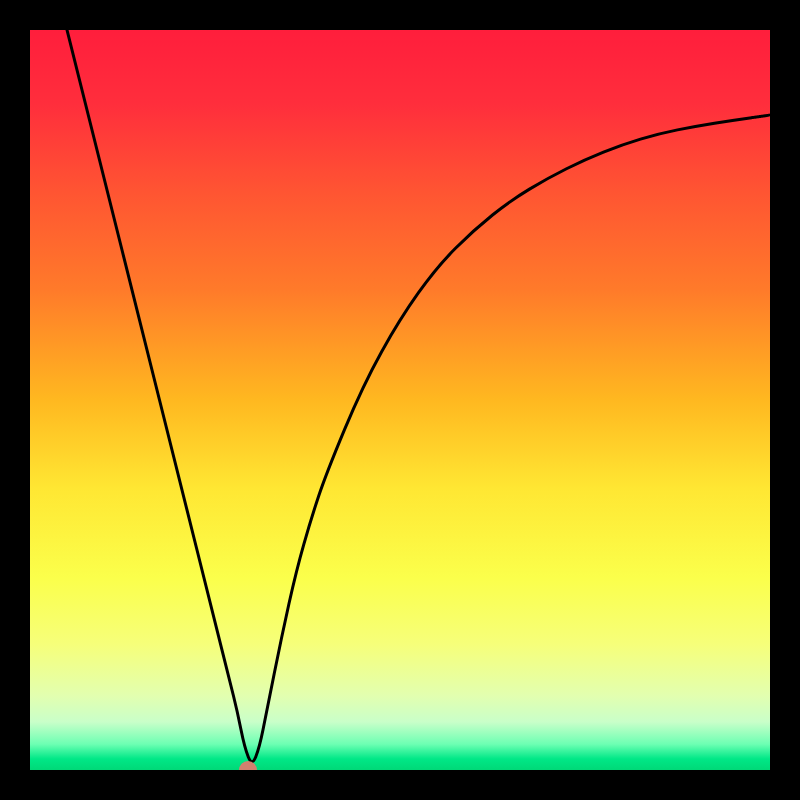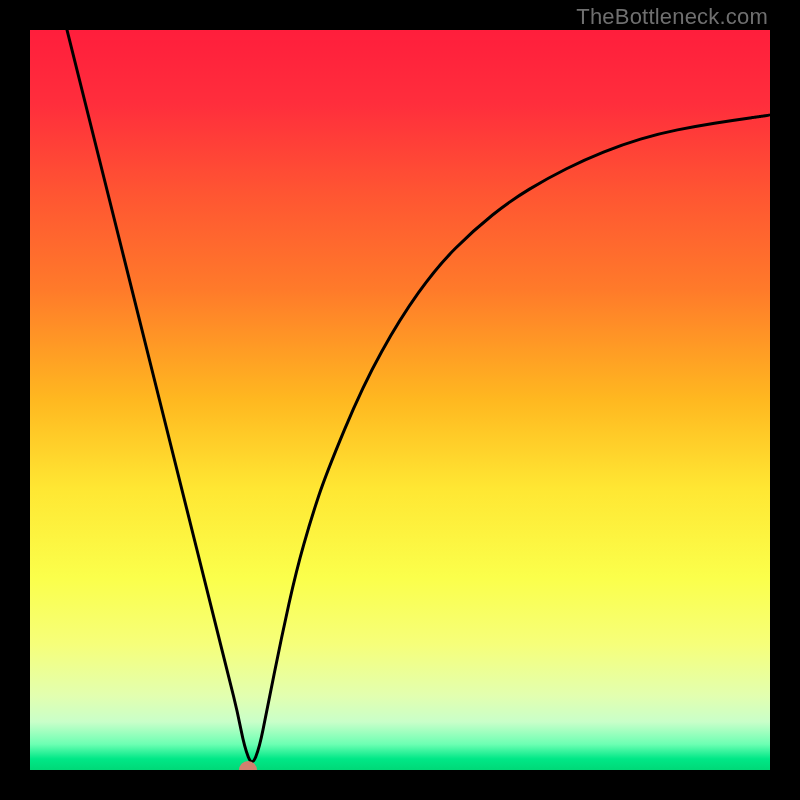--- a/index.html
+++ b/index.html
@@ -57,14 +57,13 @@
 <div class="frame">
 
   <div class="plot-area">
     <div class="gradient" id="grad" style="background: linear-gradient(rgb(255, 30, 60) 0%, rgb(255, 46, 60) 10%, rgb(255, 85, 50) 22%, rgb(255, 122, 42) 35%, rgb(255, 184, 32) 50%, rgb(255, 231, 51) 62%, rgb(251, 255, 75) 74%, rgb(246, 255, 122) 83%, rgb(226, 255, 176) 90%, rgb(201, 255, 201) 93.5%, rgb(109, 255, 179) 96.5%, rgb(0, 232, 135) 98.5%, rgb(0, 216, 119) 100%);"></div>
     <svg class="curve-layer" viewBox="0 0 740 740" preserveAspectRatio="none">
       <path id="curvePath" fill="none" d="M 37 0 Q 37 0 55.5 74 Q 74 148 92.5 222 Q 111 296 129.5 370 Q 148 444 166.5 518 Q 185 592 192.4 621.6 Q 199.8 651.2 203.5 666 Q 207.20000000000002 680.8 210.9 699.3 Q 214.6 717.8 218.3 727.05 Q 222 736.3 225.7 727.05 Q 229.4 717.8 233.10000000000002 699.3 Q 236.8 680.8 244.20000000000002 643.8 Q 251.60000000000002 606.8 259 573.5 Q 266.4 540.2 273.79999999999995 514.3 Q 281.2 488.4 288.6 466.2 Q 296 444 314.5 399.6 Q 333 355.2 351.5 321.9 Q 370 288.6 388.5 262.7 Q 407.00000000000006 236.79999999999995 425.5 218.3 Q 444 199.80000000000007 462.5 185 Q 481 170.19999999999993 499.5 159.09999999999997 Q 518 148 536.5 138.75 Q 555 129.5 573.5 122.10000000000002 Q 592 114.70000000000005 610.5 109.15000000000003 Q 629 103.60000000000002 647.5 99.90000000000003 Q 666 96.20000000000005 684.5 93.24000000000001 Q 703 90.27999999999997 721.5 87.69 T 740 85.10000000000002" stroke="#000000" stroke-width="3" stroke-linecap="round" stroke-linejoin="round"></path>
     </svg>
     <div class="dot" id="markerDot" style="left: 218.3px; top: 740px; background: rgb(209, 128, 111);"></div>
   </div>
 
-  <div class="watermark">TheBottleneck.com</div>
 </div>
 
 </body></html>

